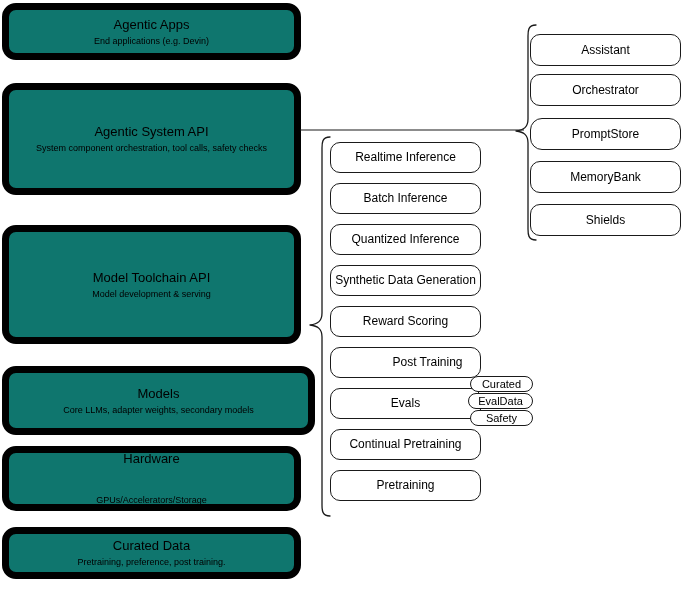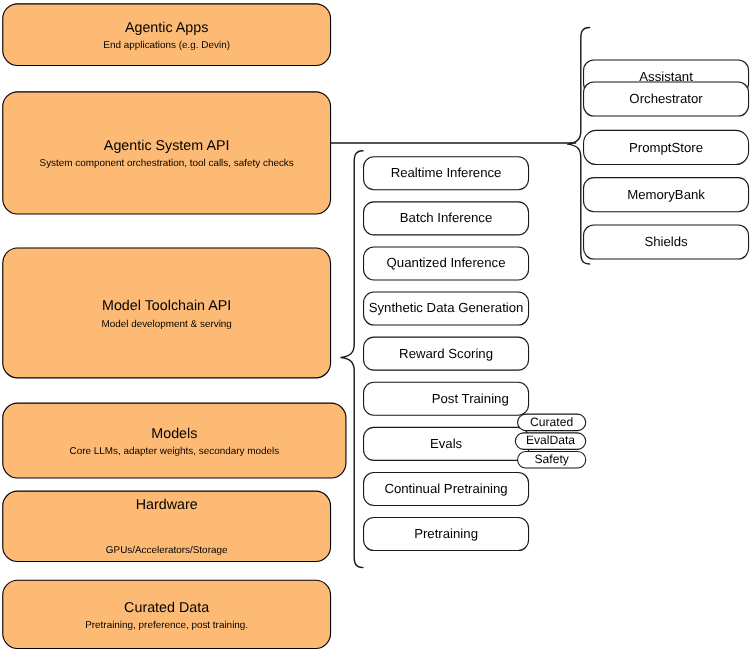--- a/index.html
+++ b/index.html
@@ -14,22 +14,22 @@
   #canvas {
     position: relative;
     width: 682px;
     height: 591px;
     overflow: hidden;
     background: #ffffff;
   }
   .node {
     position: absolute;
     box-sizing: border-box;
-    background: #fdba74;
-    border: 1px solid #000000;
+    background: #0f766e;
+    border: 7px solid #000000;
     border-radius: 12px;
     display: flex;
     flex-direction: column;
     align-items: center;
     justify-content: center;
     text-align: center;
   }
   .node .title {
     font-size: 13px;
     line-height: 17px;
@@ -99,21 +99,21 @@
   <div class="node layer" style="left:2px; top:366px; width:313px; height:69px;">
     <div class="title">Models</div>
     <div class="subtitle">Core LLMs, adapter weights, secondary models</div>
   </div>
 
   <div class="node layer" style="left:2px; top:446px; width:299px; height:65px;gap:25px;">
     <div class="title">Hardware</div>
     <div class="subtitle">GPUs/Accelerators/Storage</div>
   </div>
 
-  <div class="node layer" style="left:2px; top:527px; width:299px; height:63px;align-items:center;">
+  <div class="node layer" style="left:2px; top:527px; width:299px; height:52px;align-items:center;">
     <div class="title">Curated Data</div>
     <div class="subtitle">Pretraining, preference, post training.</div>
   </div>
 
   <svg class="connector" style="left:300px; top:118px; width:224px; height:24px;" viewBox="0 0 224 24">
     <line x1="0" y1="12" x2="224" y2="12" stroke="#1a1a1a" stroke-width="1.2"></line>
   </svg>
 
   <svg class="brace" style="left:306px; top:135px; width:26px; height:385px;" viewBox="0 0 26 385">
     <path d="M24 2 C16 2 16 8 16 13 L16 178 C16 186 12 189 4 190 C12 191 16 194 16 202 L16 370 C16 375 16 381 24 381" fill="none" stroke="#1a1a1a" stroke-width="1.3" stroke-linecap="round" stroke-linejoin="round"></path>
@@ -154,21 +154,21 @@
   <div class="tag" style="left:470px; top:376px; width:63px; height:16px;">
     <span>Curated</span>
   </div>
   <div class="tag" style="left:468px; top:393px; width:65px; height:16px;">
     <span>EvalData</span>
   </div>
   <div class="tag" style="left:470px; top:410px; width:63px; height:16px;">
     <span>Safety</span>
   </div>
 
-  <div class="pillbox" style="left:530px; top:34px; width:151px; height:32px;margin-top:20px;">
+  <div class="pillbox" style="left:530px; top:34px; width:151px; height:32px;">
     <span>Assistant</span>
   </div>
   <div class="pillbox" style="left:530px; top:74px; width:151px; height:32px;">
     <span>Orchestrator</span>
   </div>
   <div class="pillbox" style="left:530px; top:118px; width:151px; height:32px;border-radius:12px;">
     <span>PromptStore</span>
   </div>
   <div class="pillbox" style="left:530px; top:161px; width:151px; height:32px;">
     <span>MemoryBank</span>

